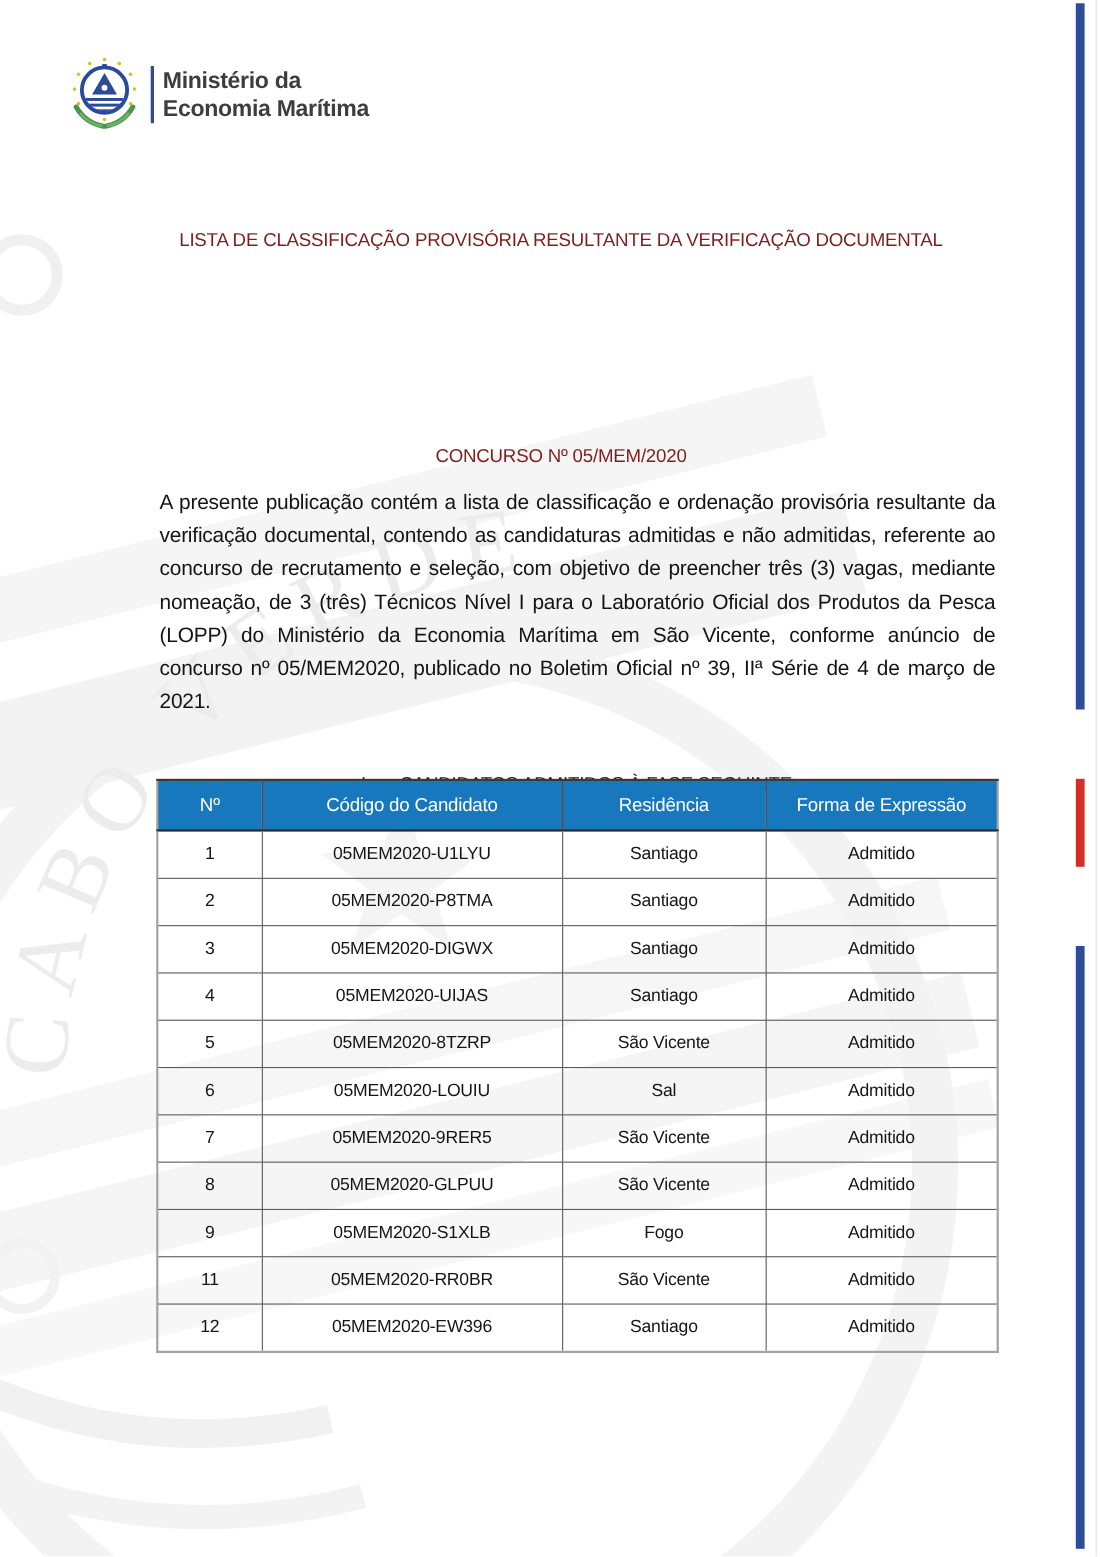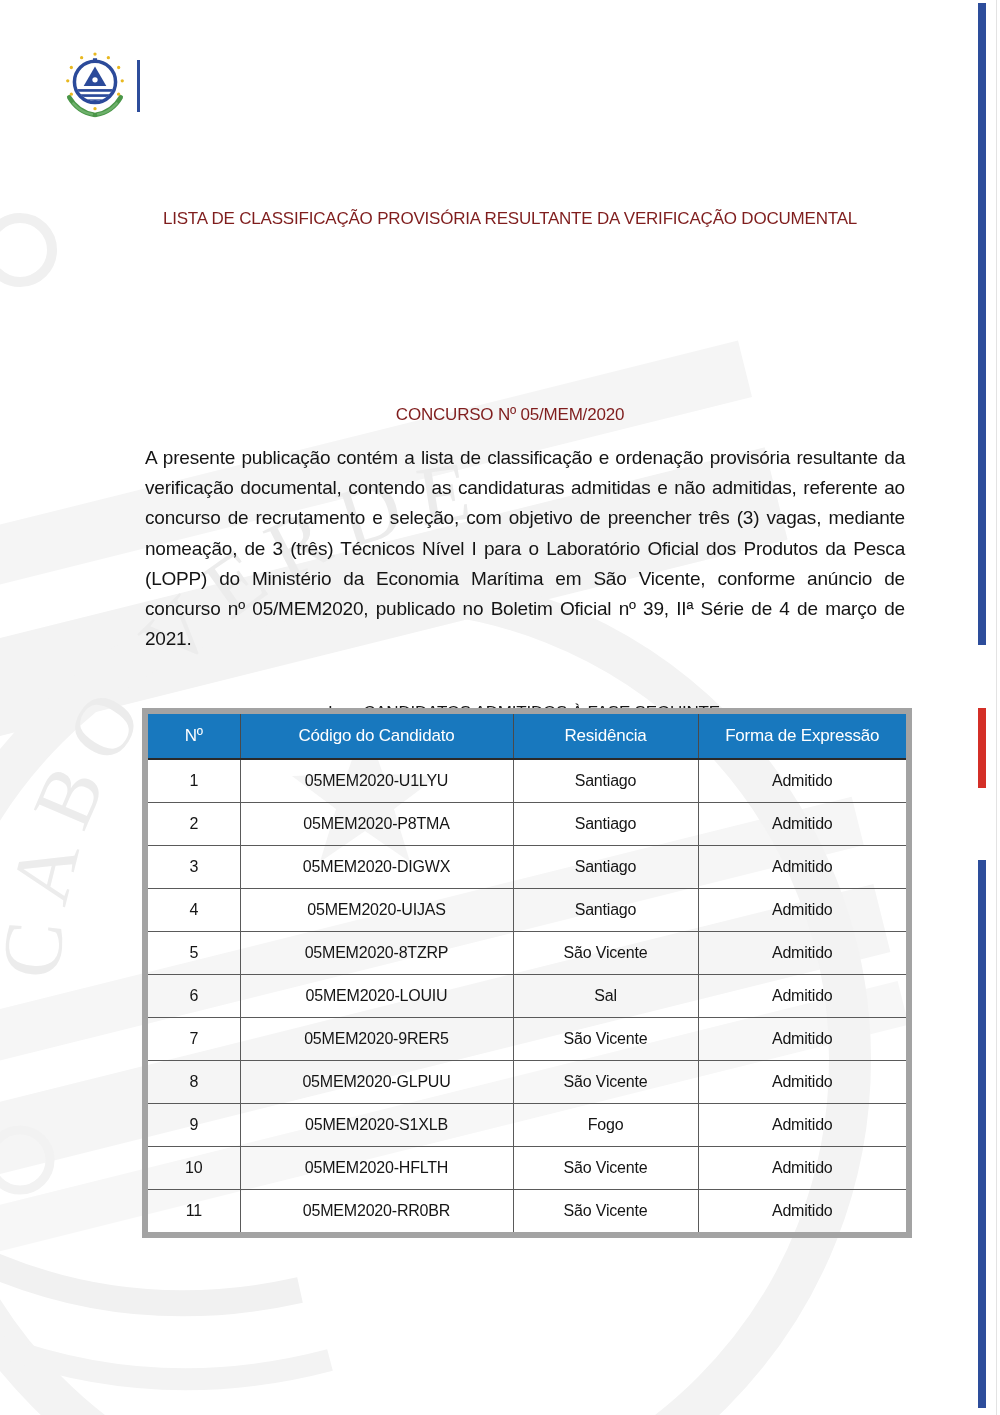--- a/index.html
+++ b/index.html
@@ -79,21 +79,21 @@
     background:#1878be;color:#ffffff;font-weight:normal;
     font-size:17px;height:42px;letter-spacing:-0.2px;
     border:1px solid #4a4a4a;border-top:2px solid #3a3a3a;
     border-bottom:2px solid #2a2a2a;
   }
   table.candidates td{
     height:40px;text-align:center;vertical-align:middle;
     border:1px solid #5a5a5a;background:transparent;
     letter-spacing:-0.2px;
   }
-  table.candidates{border:6px solid #a3a3a3;}
+  table.candidates{border:2px solid #a3a3a3;}
 </style>
 </head>
 <body>
 
 <div class="page">
 
   <svg class="watermark" width="1000" height="1415" viewBox="0 0 1000 1415">
     <defs>
       <path id="wmArc" d="M 60,980 A 470,470 0 0 1 870,660"></path>
     </defs>
@@ -147,20 +147,24 @@
         <rect x="14" y="43" width="34" height="2.6" fill="#2b4a9a"></rect>
         <rect x="14" y="48" width="34" height="2.6" fill="#2b4a9a"></rect>
       </g>
       <rect x="29" y="8" width="4" height="4" fill="#2b4a9a"></rect>
       <path d="M6,46 Q14,60 30,63" fill="none" stroke="#4a9648" stroke-width="4.5" stroke-linecap="round"></path>
       <path d="M56,46 Q48,60 32,63" fill="none" stroke="#4a9648" stroke-width="4.5" stroke-linecap="round"></path>
       <path d="M10,52 Q18,61 28,62.5" fill="none" stroke="#6db06a" stroke-width="2.5" stroke-linecap="round"></path>
       <path d="M52,52 Q44,61 34,62.5" fill="none" stroke="#6db06a" stroke-width="2.5" stroke-linecap="round"></path>
     </svg>
     <div class="logo-divider"></div>
+    <div class="logo-text">
+      <div>Ministério da</div>
+      <div>Economia Marítima</div>
+    </div>
   </div>
 
   <div class="doc-title t1">LISTA DE CLASSIFICAÇÃO PROVISÓRIA RESULTANTE DA VERIFICAÇÃO DOCUMENTAL</div>
   <div class="doc-title t4">CONCURSO Nº 05/MEM/2020</div>
 
   <div class="body-par">A presente publicação contém a lista de classificação e ordenação provisória resultante da verificação documental, contendo as candidaturas admitidas e não admitidas, referente ao concurso de recrutamento e seleção, com objetivo de preencher três (3) vagas, mediante nomeação, de 3 (três) Técnicos Nível I para o Laboratório Oficial dos Produtos da Pesca (LOPP) do Ministério da Economia Marítima em São Vicente, conforme anúncio de concurso nº 05/MEM2020, publicado no Boletim Oficial nº 39, IIª Série de 4 de março de 2021.</div>
 
   <div class="section-heading">
     <span class="num">I.</span><span>CANDIDATOS ADMITIDOS À FASE SEGUINTE</span>
   </div>
@@ -229,27 +233,27 @@
           <td>São Vicente</td>
           <td>Admitido</td>
         </tr>
         <tr>
           <td>9</td>
           <td>05MEM2020-S1XLB</td>
           <td>Fogo</td>
           <td>Admitido</td>
         </tr>
         <tr>
-          <td>10</td>
-          <td>05MEM2020-HFLTH</td>
-          <td>São Vicente</td>
-          <td>Admitido</td>
-        </tr>
-        <tr>
           <td>11</td>
           <td>05MEM2020-RR0BR</td>
           <td>São Vicente</td>
           <td>Admitido</td>
         </tr>
+        <tr>
+          <td>12</td>
+          <td>05MEM2020-EW396</td>
+          <td>Santiago</td>
+          <td>Admitido</td>
+        </tr>
       </tbody>
   </table>
 
 </div>
 
 </body></html>

